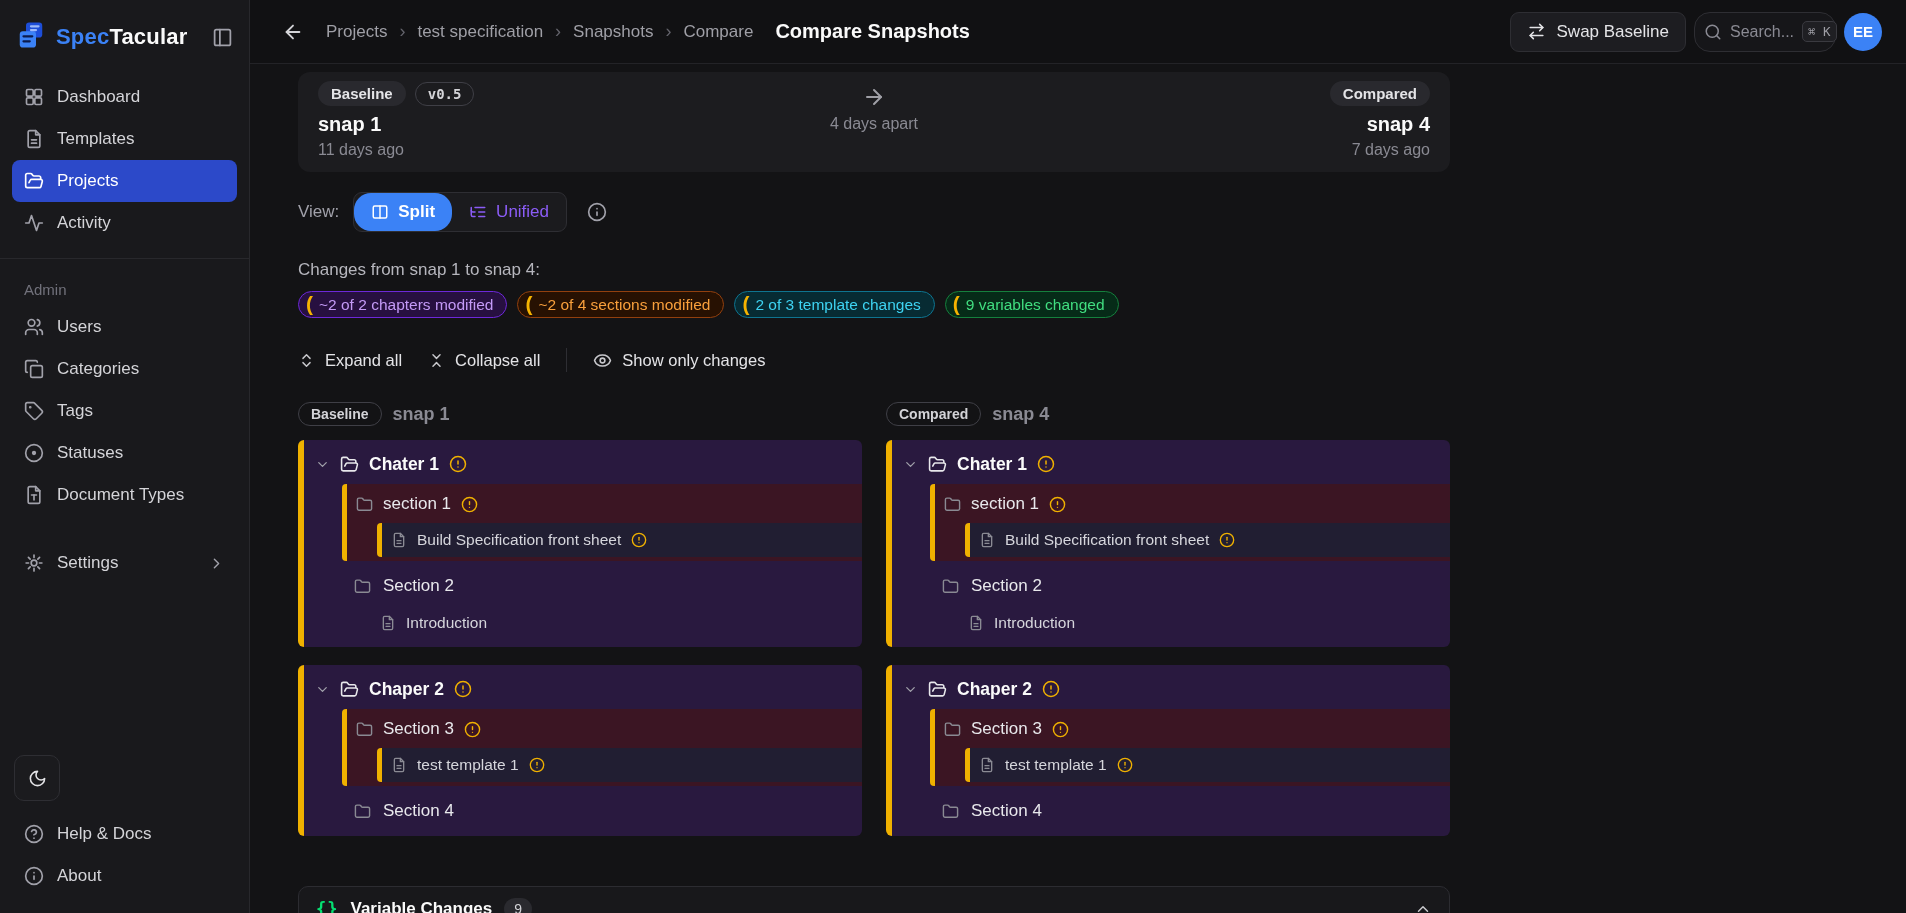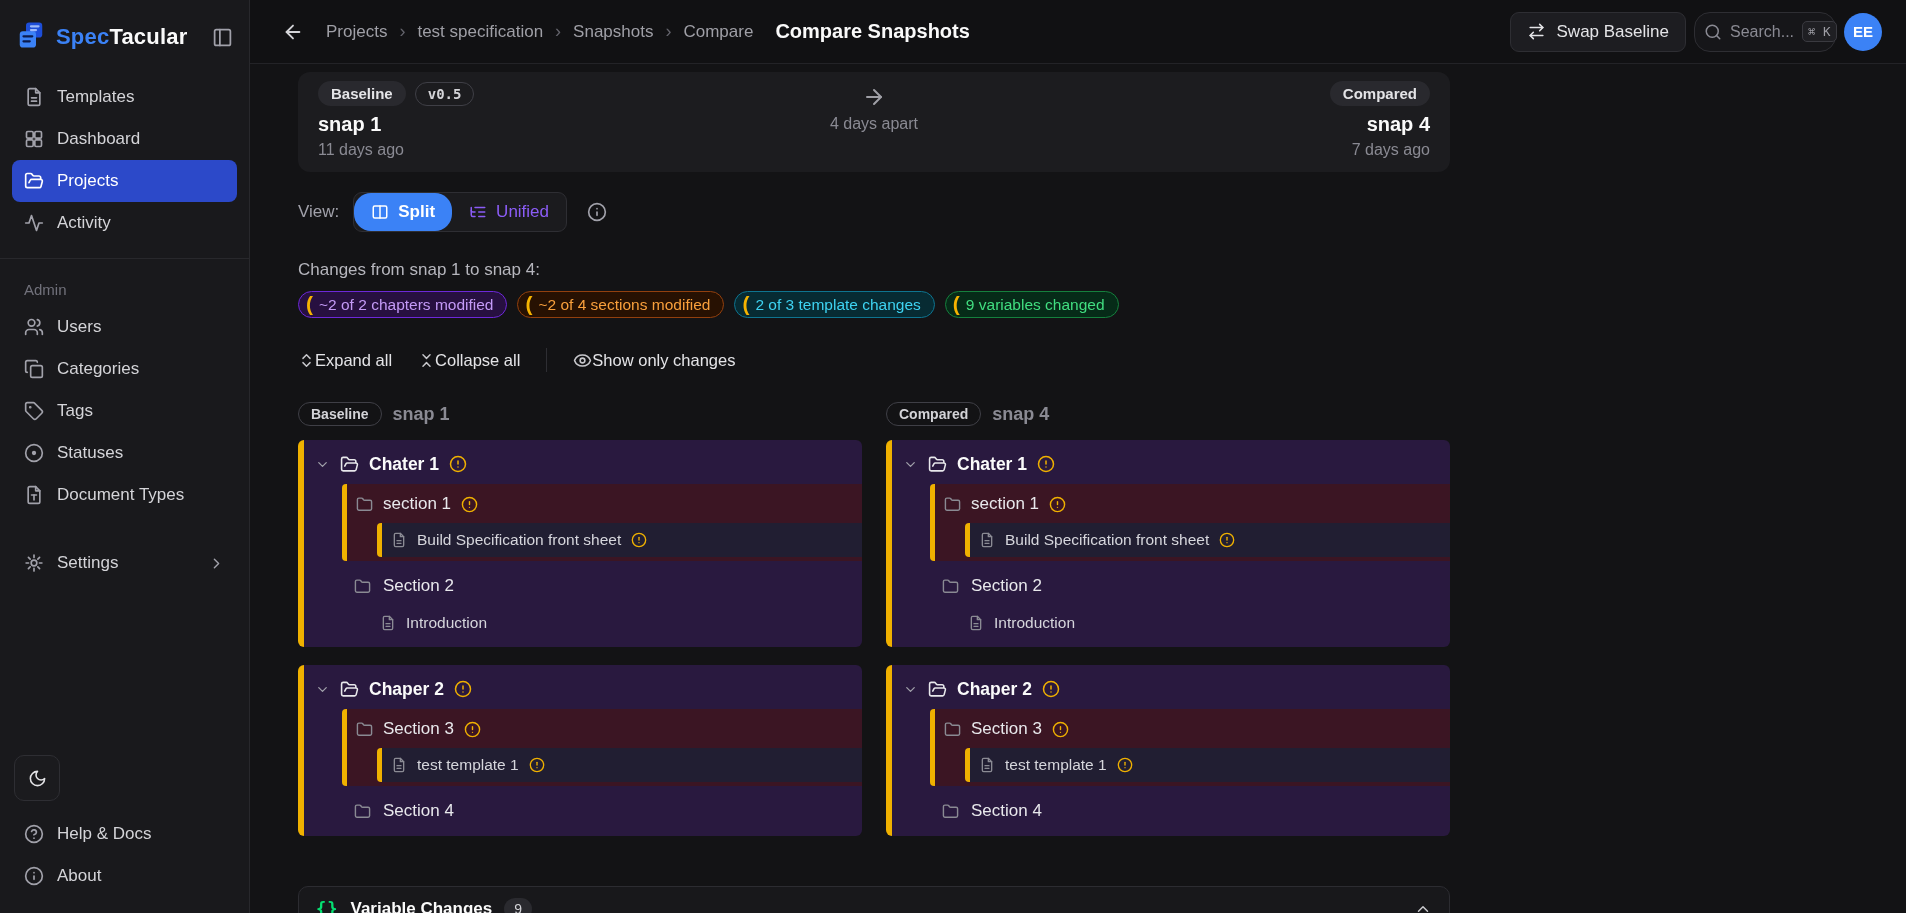--- a/index.html
+++ b/index.html
@@ -82,21 +82,21 @@
   .dpills { display:flex; gap:10px; margin-top:11px; }
   .dpill { border-radius:999px; border:1px solid; display:flex; align-items:center;
     gap:6px; padding:2px 13px 2px 7px; font-size:15.5px; white-space:nowrap; }
   .paren { color:#f5b301; font-weight:bold; font-size:21px; line-height:1; transform:translateY(-1px); }
   .dpill.purple { color:#c49af7; border-color:#6d28d9; background:#271040; }
   .dpill.orange { color:#f9a03c; border-color:#92400e; background:#271102; }
   .dpill.cyan   { color:#3ed3f2; border-color:#0e7490; background:#072b33; }
   .dpill.green  { color:#41de80; border-color:#15803d; background:#062b18; }
 
   .toolbar { display:flex; align-items:center; gap:26px; margin-top:30px; }
-  .tb-btn { display:flex; align-items:center; font-size:16.5px; color:#e4e4e7; cursor:pointer; }
+  .tb-btn { display:flex; align-items:center; gap:10px; font-size:16.5px; color:#e4e4e7; cursor:pointer; }
   .tb-btn .ic { color:#c8c8cc; }
   .tb-sep { width:1px; height:24px; background:#2e2e33; }
 
   
   .panels { display:flex; gap:24px; margin-top:30px; }
   .panel { width:564px; }
   .panel-head { display:flex; align-items:center; gap:11px; margin-bottom:14px; }
   .panel-name { font-size:18px; font-weight:bold; color:#8a8a93; }
 
   .chap-block { background:#29193f; border-left:6px solid #f0b100; border-radius:6px;
@@ -149,37 +149,37 @@
         <svg class="ic" width="21" height="21" viewBox="0 0 24 24" fill="none" stroke="currentColor" stroke-width="2" stroke-linecap="round" stroke-linejoin="round">
             <rect x="3" y="3" width="18" height="18" rx="2"></rect>
             <path d="M9 3v18"></path>
           </svg>
       </span>
     </div>
 
     <div class="nav-item">
       <span>
           <svg class="ic" width="20" height="20" viewBox="0 0 24 24" fill="none" stroke="currentColor" stroke-width="2" stroke-linecap="round" stroke-linejoin="round">
-            <path d="M14 2H7a2 2 0 0 0-2 2v16a2 2 0 0 0 2 2h10a2 2 0 0 0 2-2V7z"></path>
-            <path d="M14 2v5h5"></path>
-            <path d="M9 13h6M9 17h6"></path>
-          </svg>
-        </span>
-      <span>Templates</span>
-    </div>
-    <div class="nav-item">
-      <span>
-          <svg class="ic" width="20" height="20" viewBox="0 0 24 24" fill="none" stroke="currentColor" stroke-width="2" stroke-linecap="round" stroke-linejoin="round">
             <rect x="3" y="3" width="8" height="8" rx="1.5"></rect>
             <rect x="13" y="3" width="8" height="8" rx="1.5"></rect>
             <rect x="3" y="13" width="8" height="8" rx="1.5"></rect>
             <rect x="13" y="13" width="8" height="8" rx="1.5"></rect>
           </svg>
         </span>
       <span>Dashboard</span>
+    </div>
+    <div class="nav-item">
+      <span>
+          <svg class="ic" width="20" height="20" viewBox="0 0 24 24" fill="none" stroke="currentColor" stroke-width="2" stroke-linecap="round" stroke-linejoin="round">
+            <path d="M14 2H7a2 2 0 0 0-2 2v16a2 2 0 0 0 2 2h10a2 2 0 0 0 2-2V7z"></path>
+            <path d="M14 2v5h5"></path>
+            <path d="M9 13h6M9 17h6"></path>
+          </svg>
+        </span>
+      <span>Templates</span>
     </div>
     <div class="nav-item active">
       <span>
           <svg class="ic" width="20" height="20" viewBox="0 0 24 24" fill="none" stroke="currentColor" stroke-width="2" stroke-linecap="round" stroke-linejoin="round">
             <path d="m6 14 1.45-2.9A2 2 0 0 1 9.24 10H20a2 2 0 0 1 1.94 2.5l-1.55 6a2 2 0 0 1-1.94 1.5H4a2 2 0 0 1-2-2V5a2 2 0 0 1 2-2h3.93a2 2 0 0 1 1.66.9l.82 1.2a2 2 0 0 0 1.66.9H18a2 2 0 0 1 2 2v2"></path>
           </svg>
         </span>
       <span>Projects</span>
     </div>
     <div class="nav-item">

